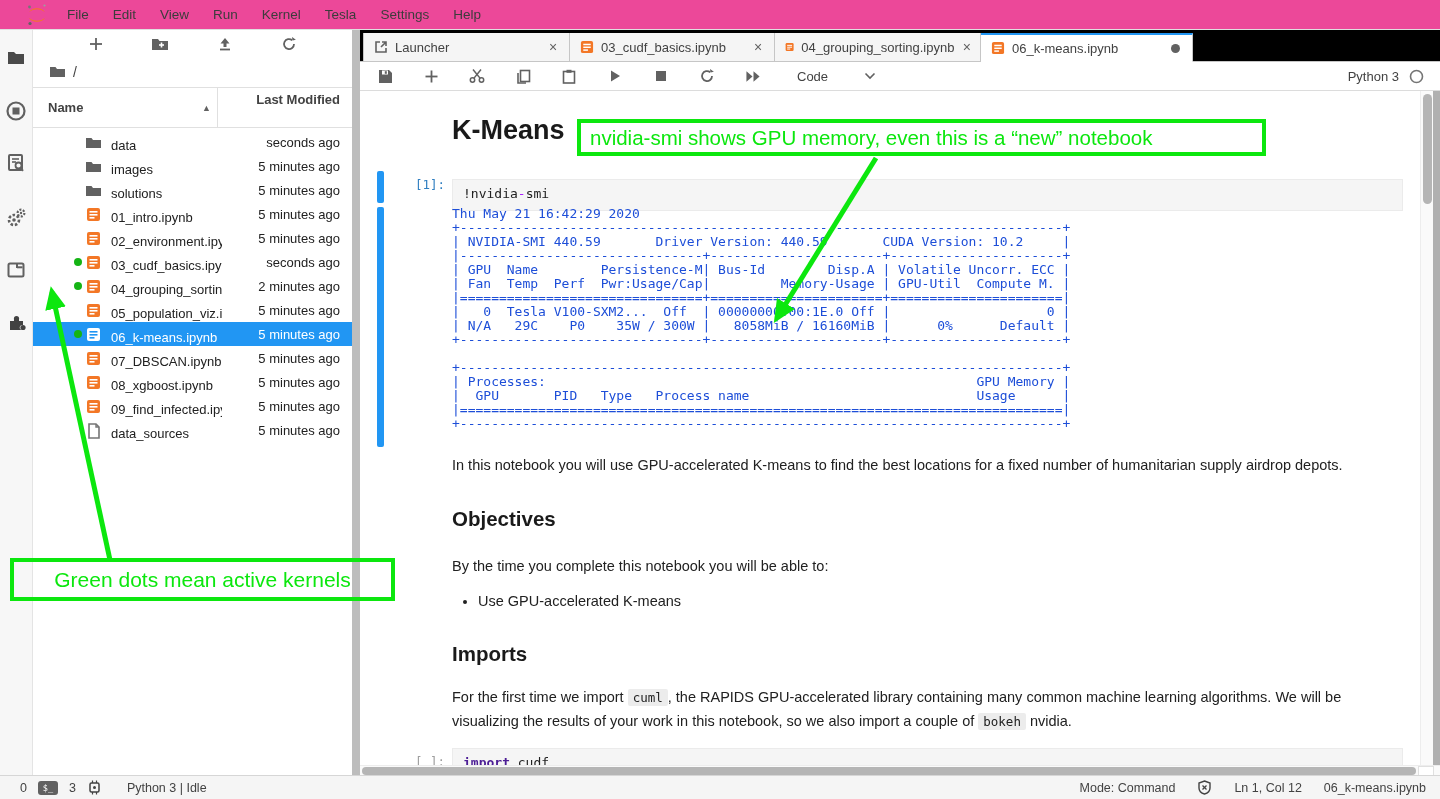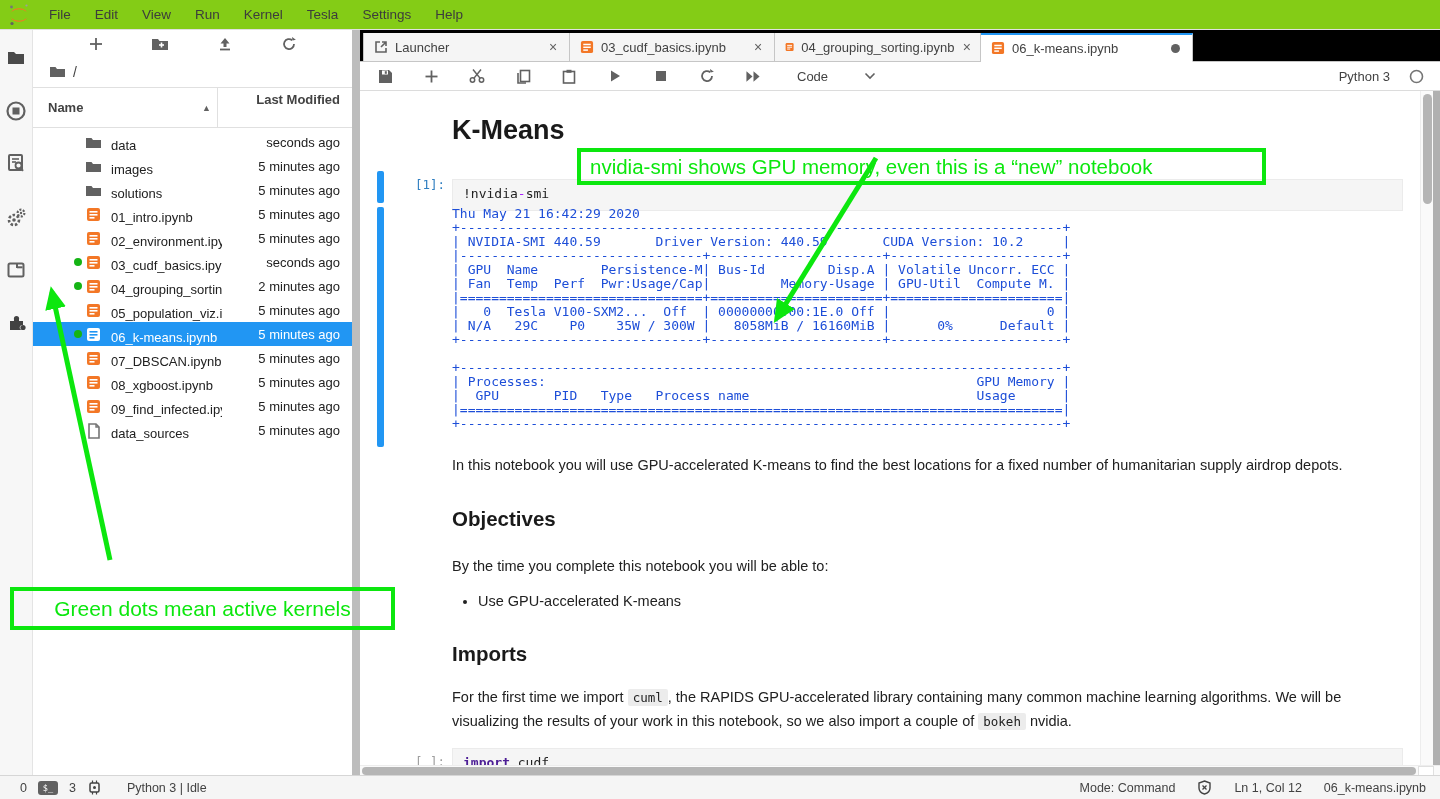--- a/index.html
+++ b/index.html
@@ -1,22 +1,22 @@
 <!DOCTYPE html>
 <html><head>
 <meta charset="utf-8">
 <style>
   * { margin:0; padding:0; box-sizing:border-box; }
   html,body { width:1440px; height:799px; }
   body { font-family:"Liberation Sans","DejaVu Sans",sans-serif; background:#fff; overflow:hidden; }
   .app { position:relative; width:1440px; height:799px; background:#fff; overflow:hidden; }
 
   
-  .menubar { position:absolute; top:0; left:0; right:0; height:30px; background:#84cc16;
-             border-bottom:1px solid #e0e0e0; display:flex; align-items:center; padding-left:7px; z-index:5;}
+  .menubar { position:absolute; top:0; left:0; right:0; height:30px; background:#ec4899;
+             border-bottom:1px solid #e0e0e0; display:flex; align-items:center; padding-left:25px; z-index:5;}
   .logo { width:24px; height:24px; margin-right:6px; }
   .menu-item { font-size:13.5px; color:#3c3c3c; padding:0 12px; line-height:29px; cursor:default; }
 
   
   .appbody { position:absolute; top:30px; left:0; right:0; bottom:24px; display:flex; }
 
   
   .sidebar { width:33px; background:#f7f7f7; border-right:1px solid #e4e4e4; position:relative; }
   .side-icon { position:absolute; left:0; width:32px; height:26px; display:flex; align-items:center; justify-content:center; }
 
@@ -45,21 +45,21 @@
   .tab { display:flex; align-items:center; background:#f5f5f5; border-right:1px solid #c6c6c6; padding:0 8px 0 10px; font-size:13px; color:#424242; gap:7px; cursor:pointer; }
   .tab:first-child { margin-left:3px; border-left:1px solid #c6c6c6; }
   .tab .close { margin-left:auto; color:#616161; font-size:14px; width:16px; text-align:center; cursor:pointer; }
   .tab.active { background:#fff; border-top:2px solid #2196f3; border-bottom:1px solid #fff; margin-bottom:-1px; }
   .tab .dirty-dot { margin-left:auto; width:9px; height:9px; border-radius:50%; background:#616161; margin-right:4px; }
 
   .nbtoolbar { height:29px; background:#fff; border-bottom:1px solid #dcdcdc; display:flex; align-items:center; padding:0 16px 0 17px; }
   .tb-btn { width:16px; height:16px; margin-right:30px; display:flex; align-items:center; justify-content:center; cursor:pointer; color:#616161; }
   .celltype { font-size:13px; color:#424242; margin-left:6px; cursor:pointer; display:flex; align-items:center; }
   .celltype .chev { margin-left:36px; }
-  .kernelbox { margin-left:auto; display:flex; align-items:center; gap:19px; font-size:13px; color:#424242; cursor:pointer;padding-left:21px; }
+  .kernelbox { margin-left:auto; display:flex; align-items:center; gap:10px; font-size:13px; color:#424242; cursor:pointer;padding-left:21px; }
 
   
   .nbarea { flex:1; position:relative; overflow:hidden; background:#fff; }
   .nb-title { position:absolute; left:92px; top:24px; font-size:27px; font-weight:700; color:#1a1a1a; }
   .collapser { position:absolute; left:17px; width:7px; background:#2196f3; border-radius:2px; cursor:pointer; }
   .prompt { position:absolute; left:0; width:85px; text-align:right; font-family:"DejaVu Sans Mono","Liberation Mono",monospace; font-size:12.5px; }
   .in-prompt { color:#307fc1; }
   .empty-prompt { color:#9e9e9e; }
   .code-cell { position:absolute; left:92px; right:37px; background:#f5f5f5; border:1px solid #ebebeb; padding:6px 10px; font-family:"DejaVu Sans Mono","Liberation Mono",monospace; font-size:13px; color:#212121; white-space:pre; cursor:text; }
   .op { color:#aa22ff; }
@@ -79,21 +79,21 @@
   .scroll-corner { position:absolute; right:6px; top:0; width:16px; height:10px; background:#fff; border:1px solid #e0e0e0; }
 
   
   .statusbar { position:absolute; left:0; right:0; bottom:0; height:24px; background:#f5f5f5; border-top:1px solid #d6d6d6; display:flex; align-items:center; font-size:12.5px; color:#424242; padding:0 14px 0 20px; }
   .sb-left { display:flex; align-items:center; gap:11px; }
   .sb-right { margin-left:auto; display:flex; align-items:center; gap:22px; }
   .term-badge { background:#616161; color:#fff; font-family:"DejaVu Sans Mono",monospace; font-size:8.5px; border-radius:3px; width:20px; height:14px; display:flex; align-items:center; justify-content:center; }
   .sb-kernelstatus { margin-left:14px; }
 
   
-  .ann-box { position:absolute; border:4px solid #0ce70e; z-index:60; display:flex; align-items:center; color:#0ce70e; background:transparent; pointer-events:none;margin-top:29px; }
+  .ann-box { position:absolute; border:4px solid #0ce70e; z-index:60; display:flex; align-items:center; color:#0ce70e; background:transparent; pointer-events:none; }
   .ann-svg { position:absolute; inset:0; z-index:55; pointer-events:none; }
   #ann1 { left:577px; top:119px; width:689px; height:37px; font-size:20.5px; padding-left:9px; }
   #ann2 { left:10px; top:558px; width:385px; height:43px; font-size:21px; justify-content:center; }
 
   svg.ic { display:block; }
 </style>
 </head>
 <body>
 
 <div class="app">

